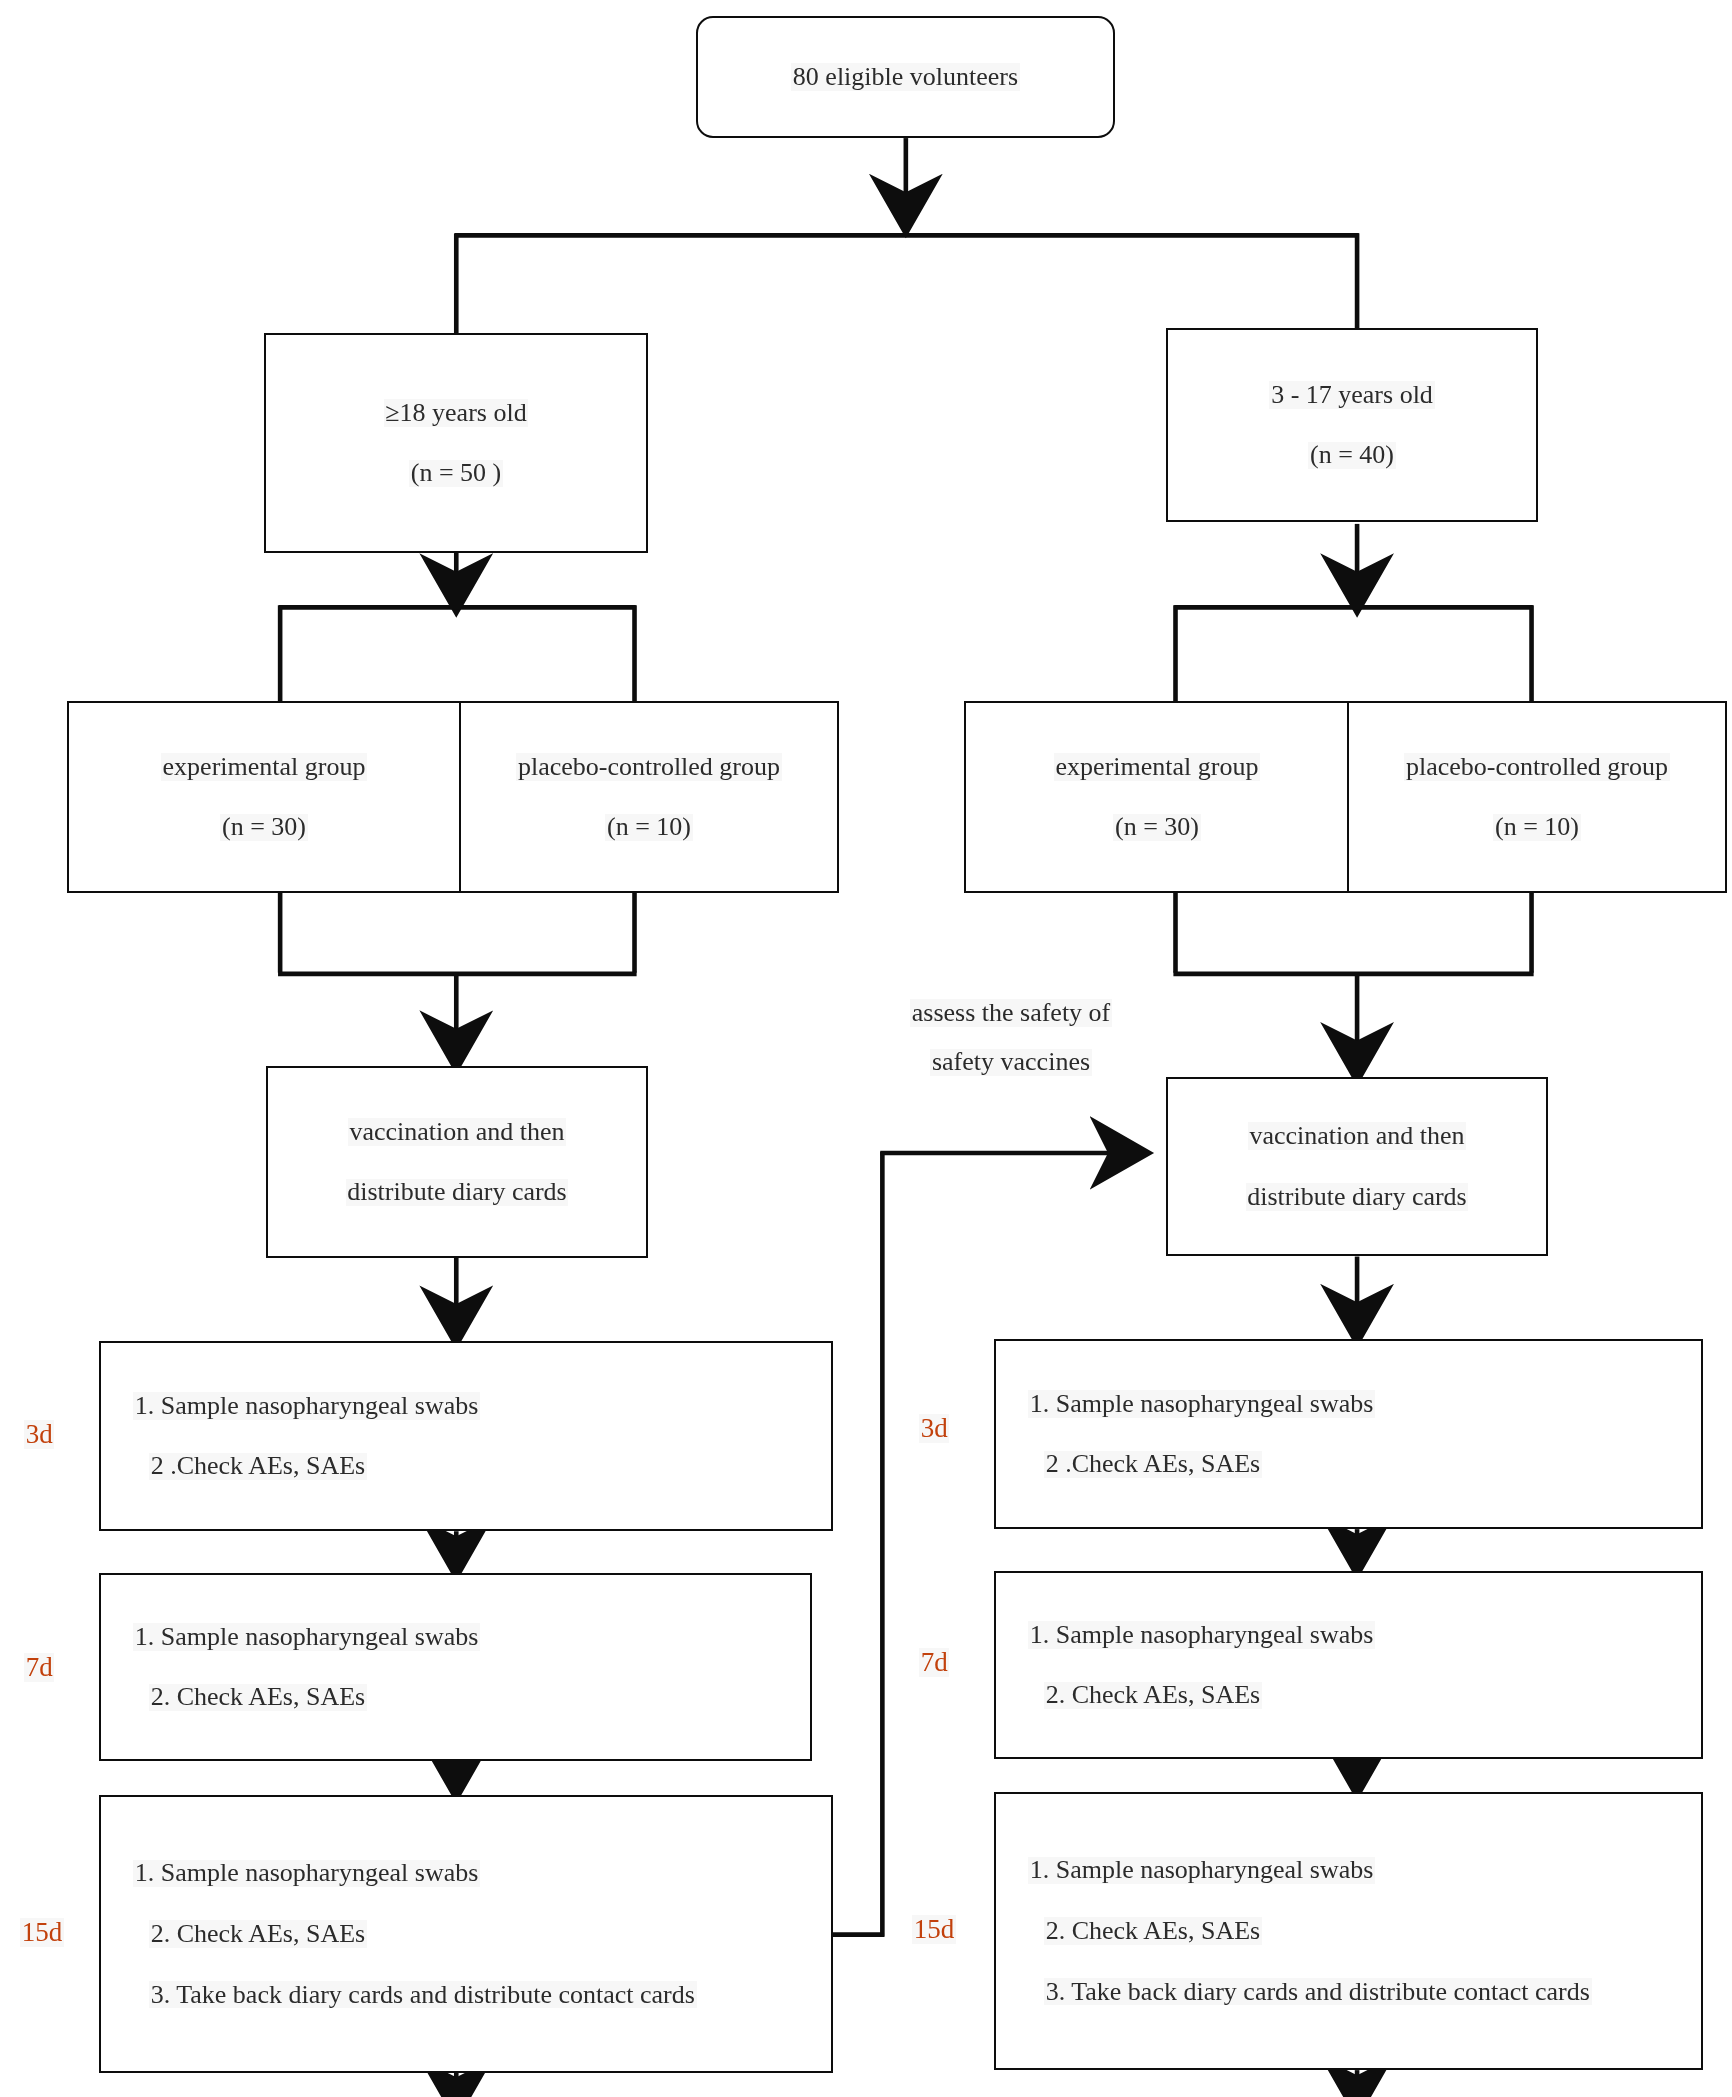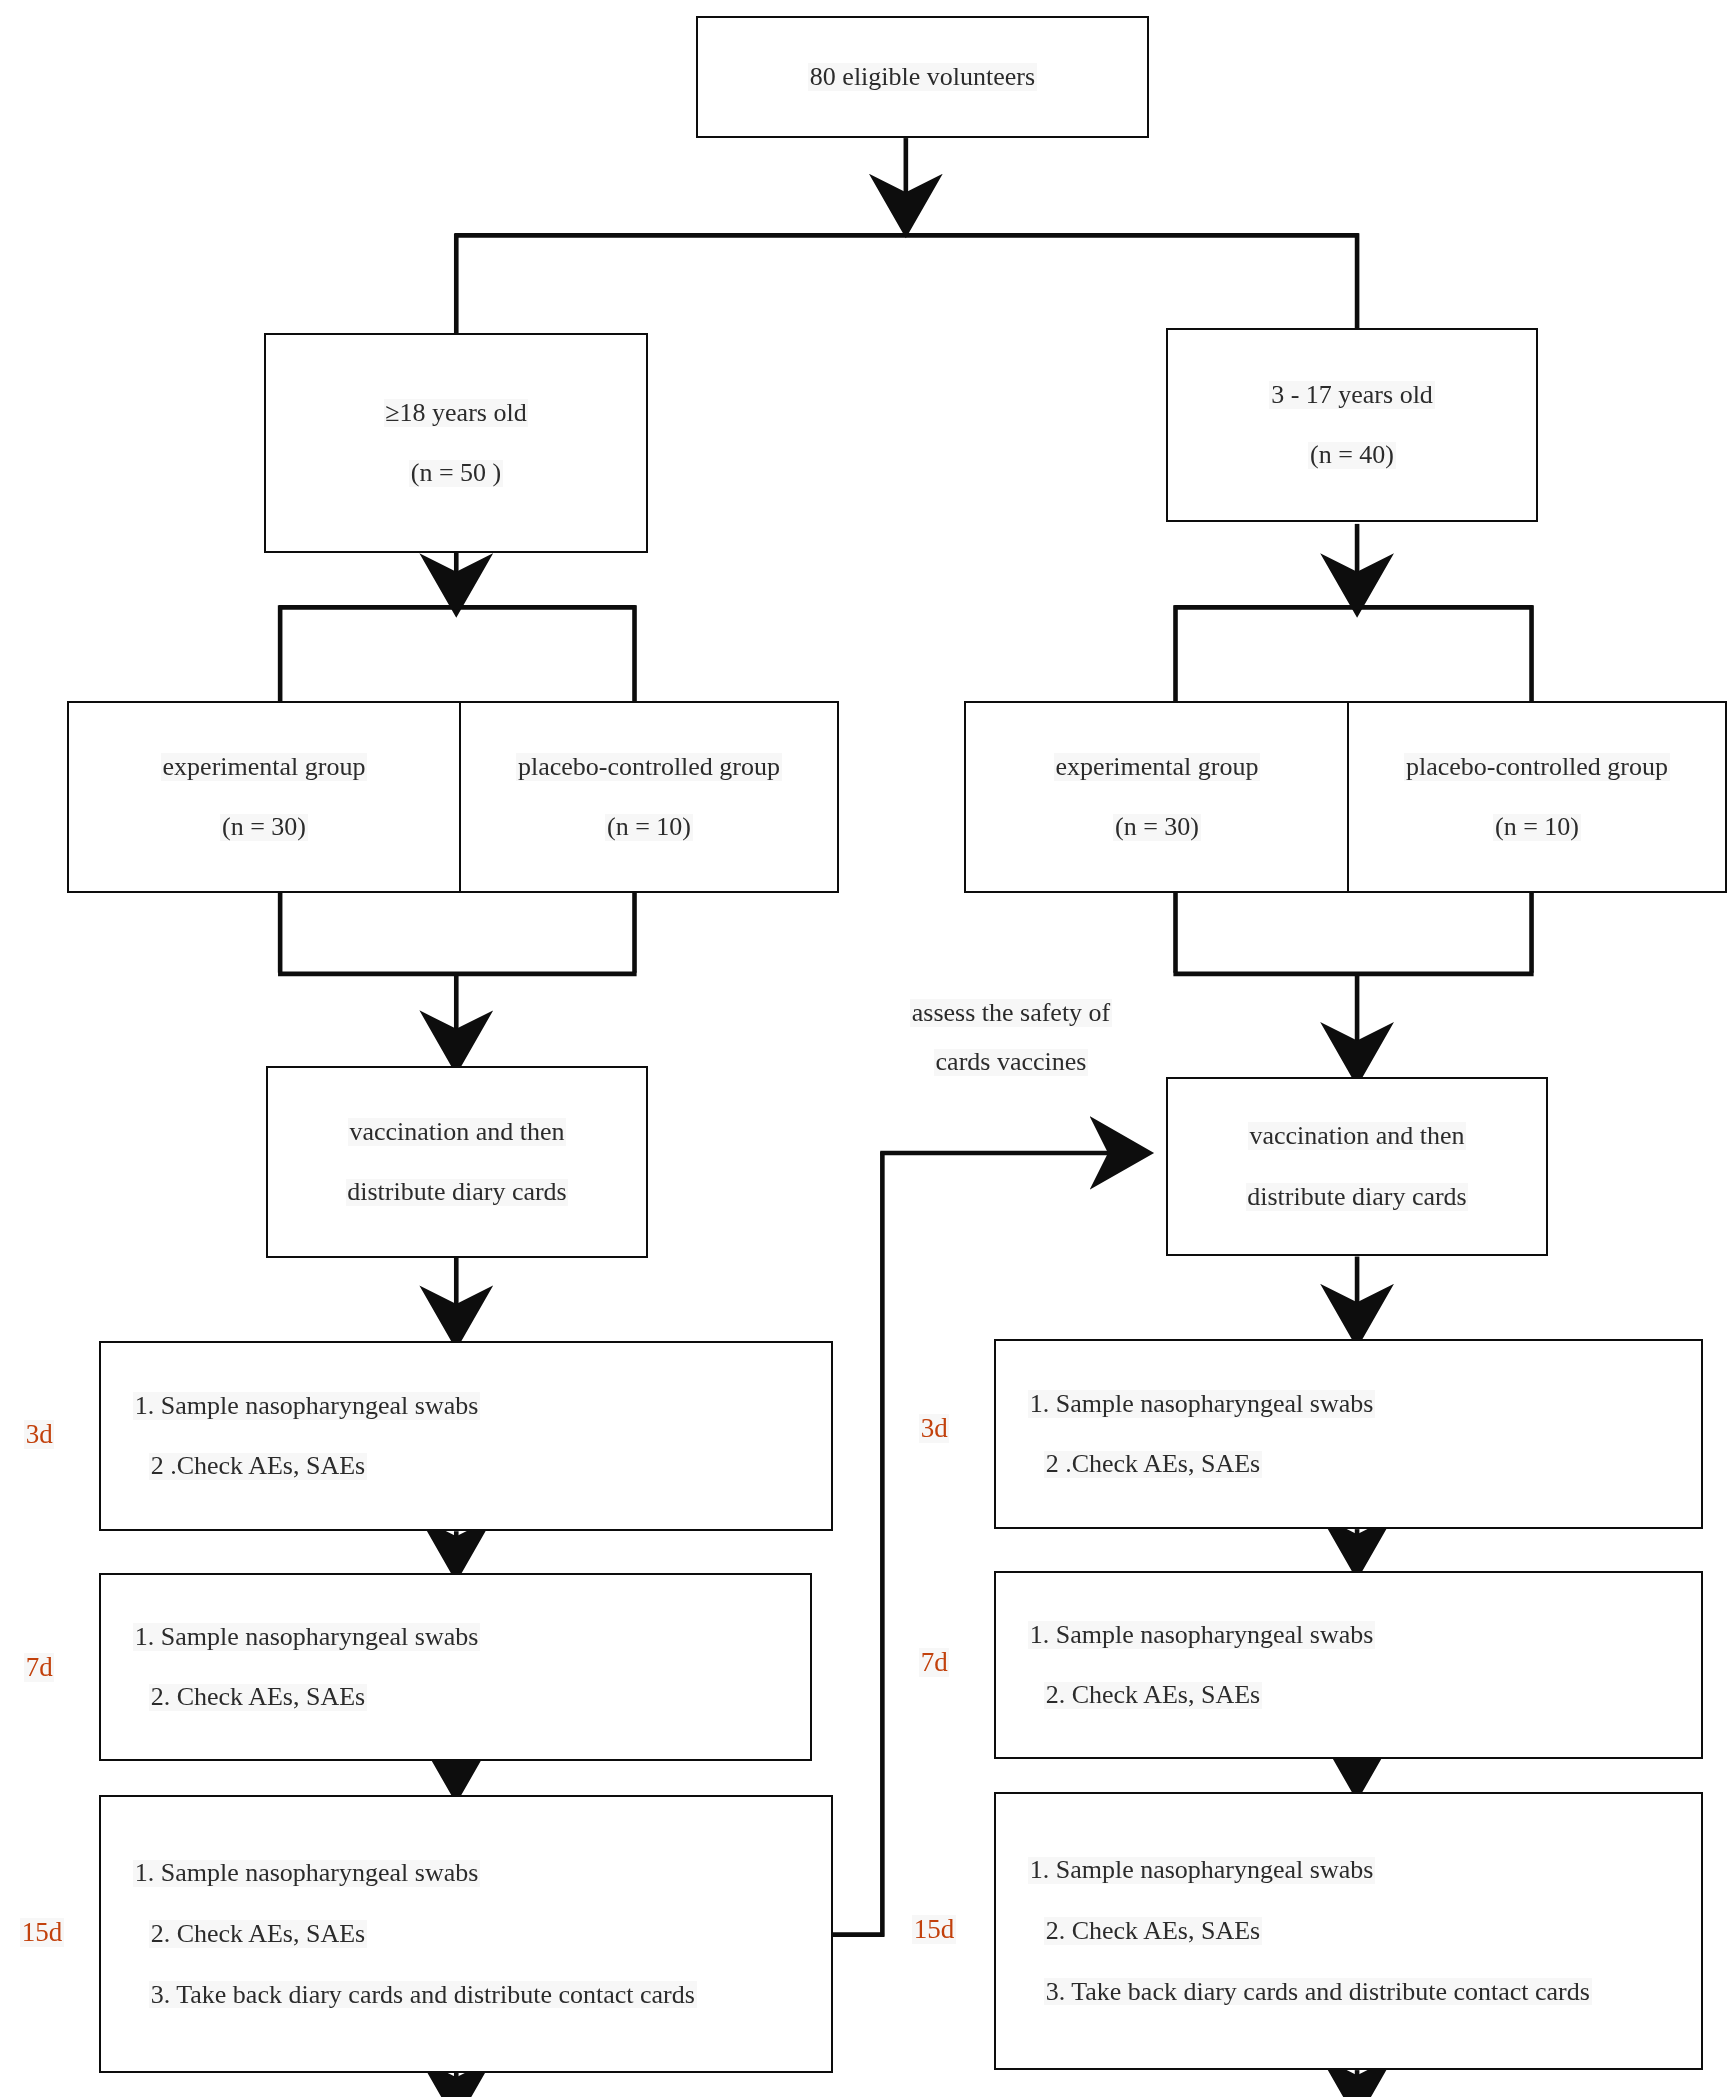--- a/index.html
+++ b/index.html
@@ -126,21 +126,21 @@
       <line x1="3236" y1="3645" x2="3236" y2="3745" marker-end="url(#ah)"></line>
       <line x1="3236" y1="4192" x2="3236" y2="4272" marker-end="url(#ah)"></line>
       <line x1="3236" y1="4935" x2="3236" y2="5035" marker-end="url(#ah)"></line>
 
       <line x1="1985" y1="4612" x2="2108" y2="4612"></line>
       <line x1="2104" y1="4617" x2="2104" y2="2745"></line>
       <line x1="2099" y1="2748" x2="2730" y2="2748" marker-end="url(#ah)"></line>
     </g>
   </svg>
 
-  <div class="node center" style="left:696px; top:16px; width:453px; height:122px;">
+  <div class="node center" style="left:696px; top:16px; width:419px; height:122px;border-radius:17px;">
     <span class="line">80 eligible volunteers</span>
   </div>
 
   <div class="node center" style="left:264px; top:333px; width:384px; height:220px;">
     <span class="line">≥18 years old</span>
     <span class="line">(n = 50 )</span>
   </div>
 
   <div class="node center" style="left:1166px; top:328px; width:372px; height:194px;">
     <span class="line">3 - 17 years old</span>
@@ -170,21 +170,21 @@
     <span class="line">distribute diary cards</span>
   </div>
   <div class="node center" style="left:1166px; top:1077px; width:382px; height:179px;">
     <span class="line">vaccination and then</span>
     <span class="line">distribute diary cards</span>
   </div>
 
   <div class="annot" style="left:881px; top:999px; width:260px;">
     <div class="annot-rows">
       <span class="line">assess the safety of</span>
-      <span class="line">cards vaccines</span>
+      <span class="line">safety vaccines</span>
     </div>
   </div>
 
   <span class="timelabel" style="left:24px; top:1420px;">3d</span>
   <div class="node listy" style="left:99px; top:1341px; width:734px; height:190px;">
     <span class="line">1. Sample nasopharyngeal swabs</span>
     <span class="line">2 .Check AEs, SAEs</span>
   </div>
 
   <span class="timelabel" style="left:24px; top:1653px;">7d</span>

